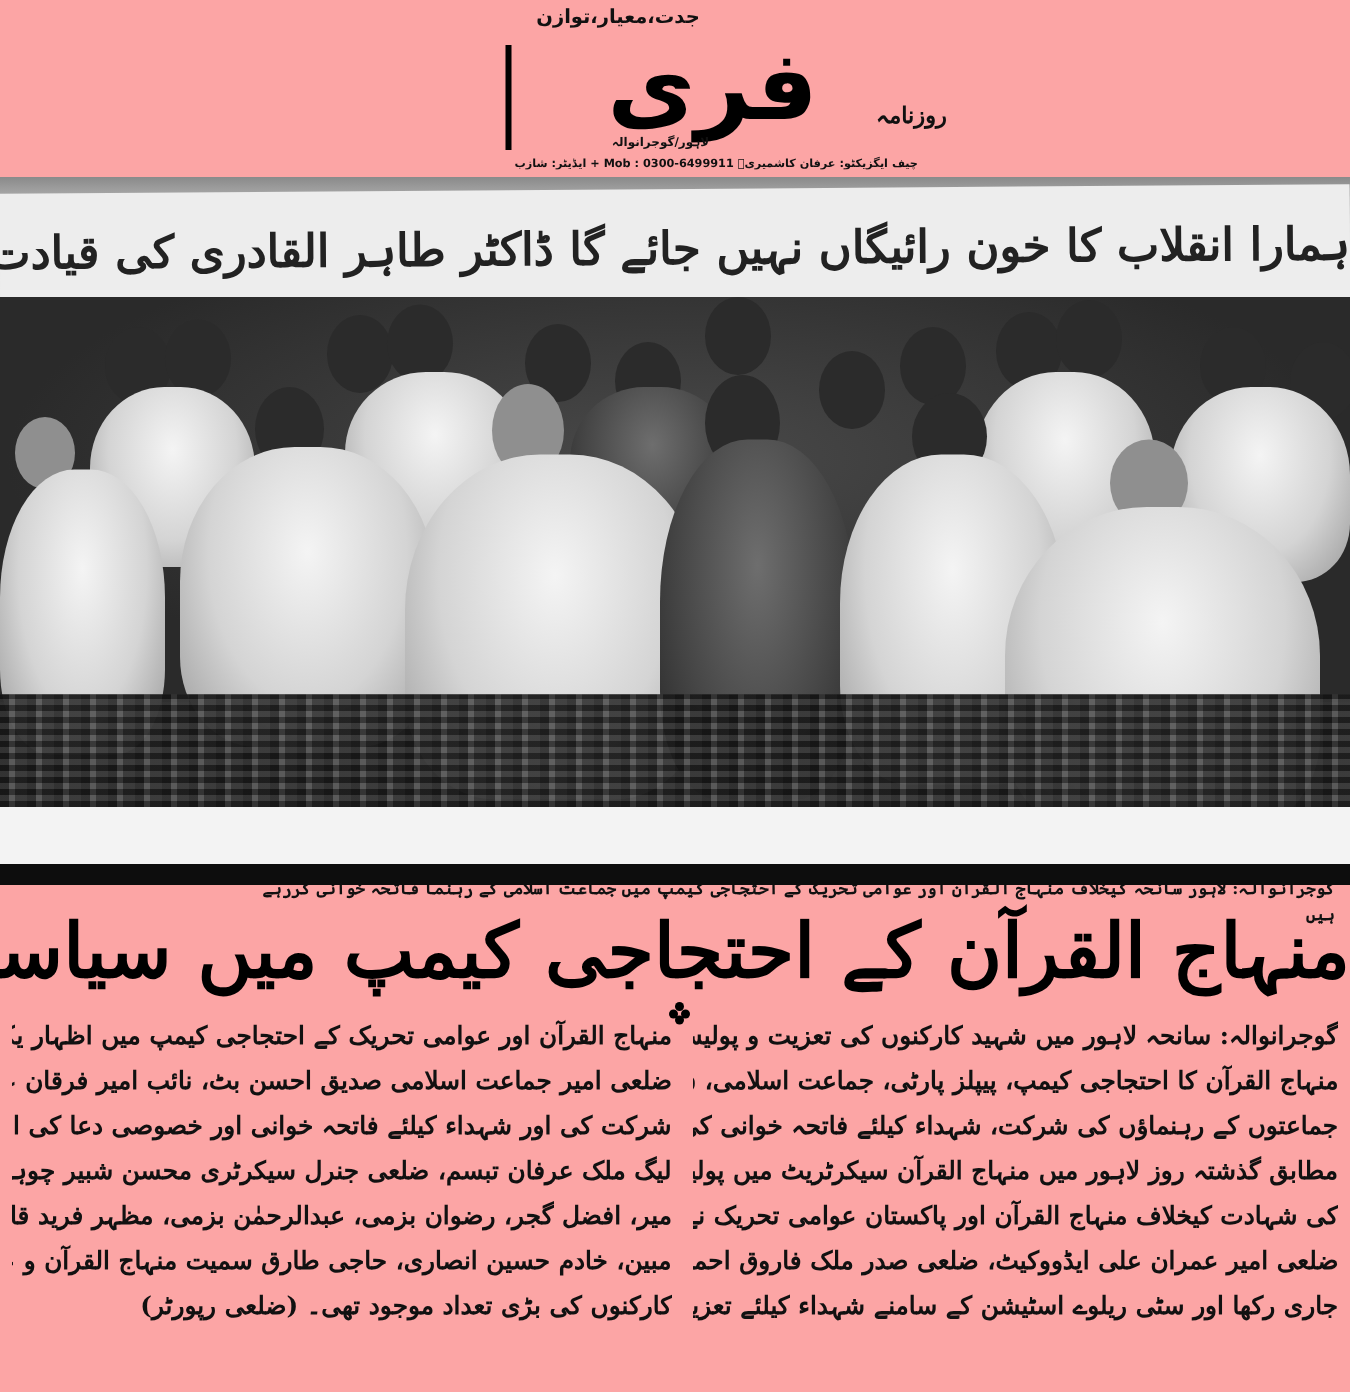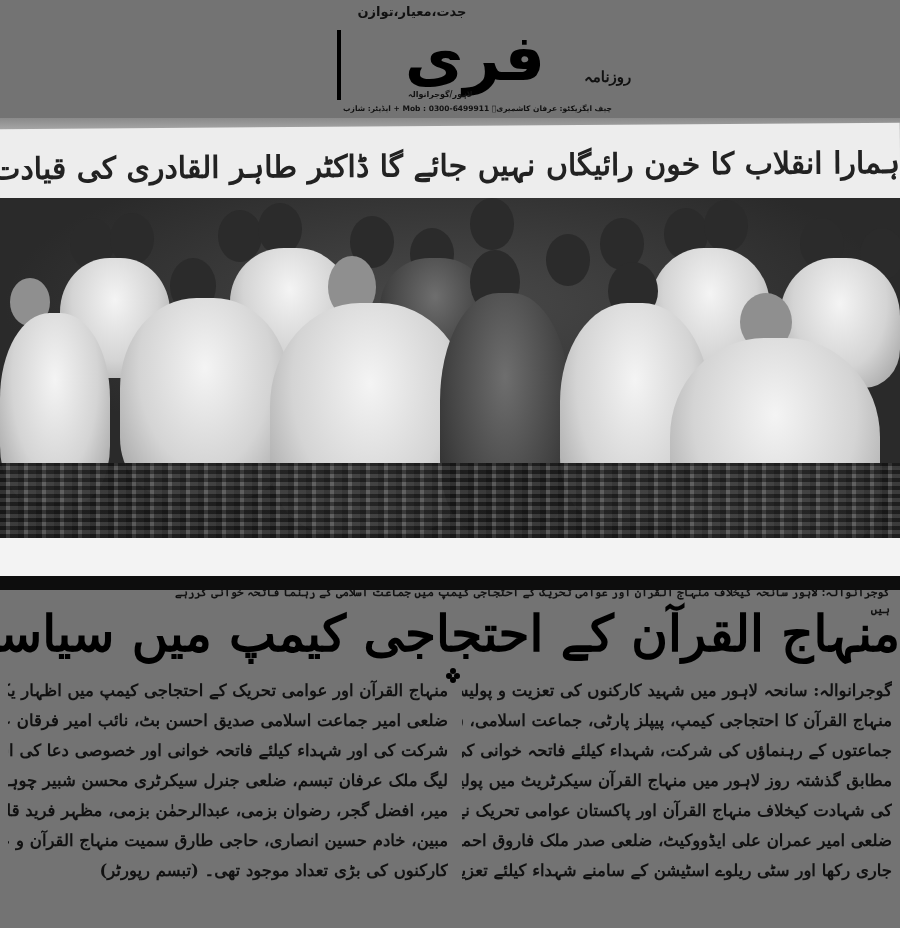--- a/index.html
+++ b/index.html
@@ -1,18 +1,18 @@
 <!DOCTYPE html>
 <html><head>
 <meta charset="utf-8">
 <style>
   html, body { margin: 0; padding: 0; background: #ffffff; }
   body { width: 900px; height: 928px; overflow: hidden; position: relative;
          font-family: "DejaVu Sans", sans-serif; color: #111; }
-  .page { position: absolute; inset: 0; background: #737373; }
+  .page { position: absolute; inset: 0; background: #fca5a5; }
 
   
   .masthead { position: absolute; left: 0; top: 0; width: 900px; height: 118px; }
   .tagline { position: absolute; left: 352px; top: 4px; width: 120px; text-align: center;
              font-size: 13px; font-weight: bold; direction: rtl; }
   .logo { position: absolute; left: 340px; top: 18px; width: 270px; height: 80px;
           direction: rtl; text-align: center; font-size: 64px; font-weight: bold;
           line-height: 80px; letter-spacing: -2px; color: #000;
           font-family: "DejaVu Sans", sans-serif; }
   .logo-rule { position: absolute; left: 337px; top: 30px; width: 4px; height: 70px; background:#000; }
@@ -151,16 +151,16 @@
       <span class="line">ضلعی امیر عمران علی ایڈووکیٹ، ضلعی صدر ملک فاروق احمد کی قیادت میں اپنا احتجاج</span>
       <span class="line">جاری رکھا اور سٹی ریلوے اسٹیشن کے سامنے شہداء کیلئے تعزیتی و احتجاجی کیمپ لگایا</span>
     </div>
     <div class="col left">
       <span class="line">منہاج القرآن اور عوامی تحریک کے احتجاجی کیمپ میں اظہار یکجہتی کیلئے قائمقام</span>
       <span class="line">ضلعی امیر جماعت اسلامی صدیق احسن بٹ، نائب امیر فرقان عزیز بٹ نے</span>
       <span class="line">شرکت کی اور شہداء کیلئے فاتحہ خوانی اور خصوصی دعا کی اس موقع پر ضلعی صدر یوتھ</span>
       <span class="line">لیگ ملک عرفان تبسم، ضلعی جنرل سیکرٹری محسن شبیر چوہدری، ذیشان الیاس</span>
       <span class="line">میر، افضل گجر، رضوان بزمی، عبدالرحمٰن بزمی، مظہر فرید قادری، ملک علی رضا، رانا</span>
       <span class="line">مبین، خادم حسین انصاری، حاجی طارق سمیت منہاج القرآن و عوامی تحریک کے</span>
-      <span class="line" style="text-align-last:right;">کارکنوں کی بڑی تعداد موجود تھی۔ (تبسم رپورٹر)</span>
+      <span class="line" style="text-align-last:right;">کارکنوں کی بڑی تعداد موجود تھی۔ (ضلعی رپورٹر)</span>
     </div>
   </div>
 </div>
 
 </body></html>

